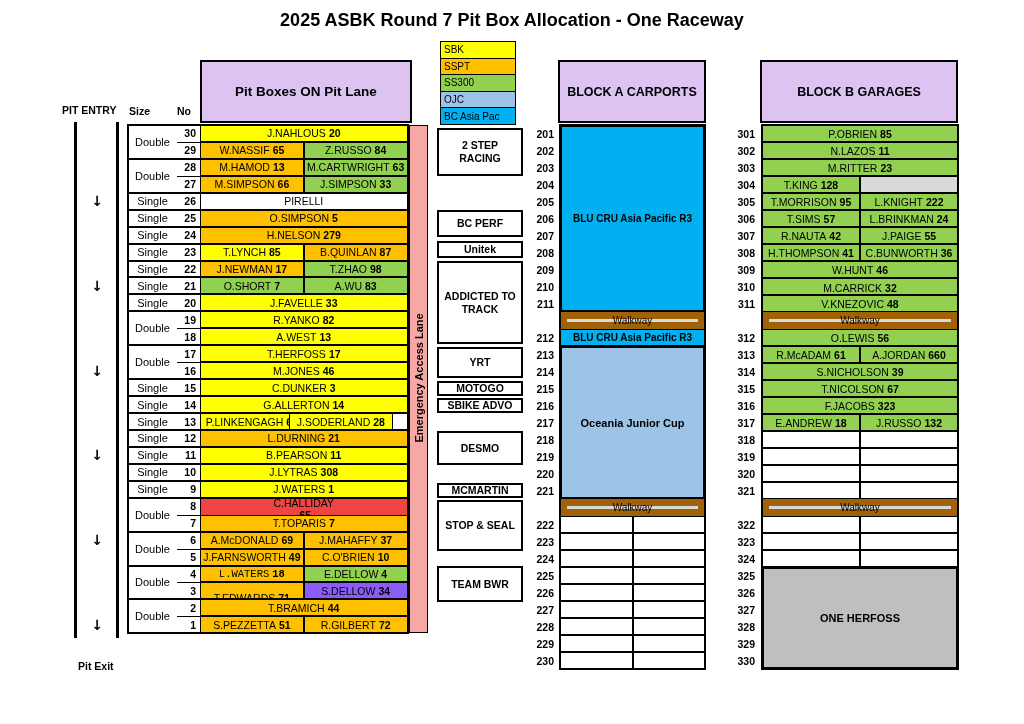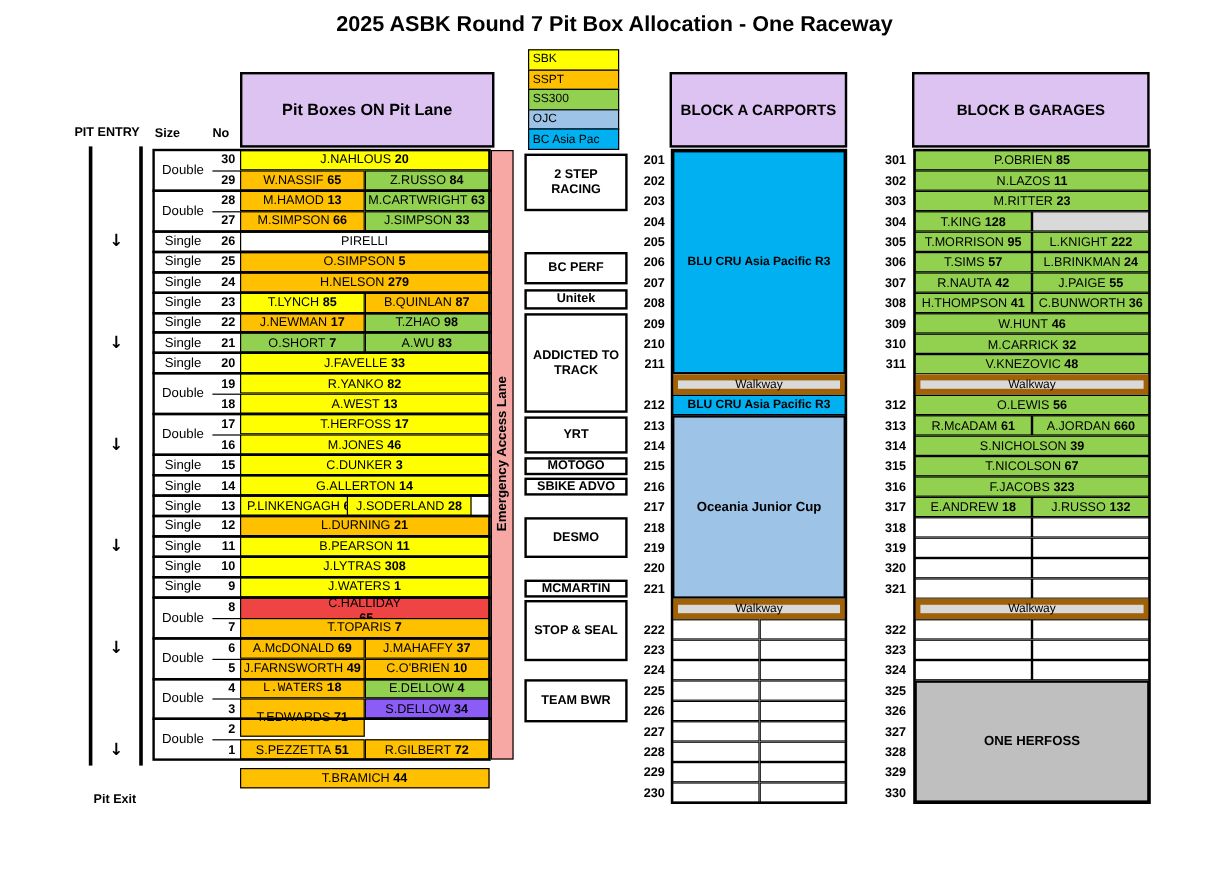--- a/index.html
+++ b/index.html
@@ -15,21 +15,21 @@
     padding-left:3px;font-weight:normal;}
   .cell{border:1px solid #000;display:flex;align-items:center;justify-content:center;
     font-size:10.5px;white-space:nowrap;overflow:hidden;}
   .cell .num{font-weight:bold;margin-left:3px;}
   .rowno{display:flex;align-items:center;justify-content:flex-end;font-weight:bold;
     font-size:10.5px;padding-right:2px;}
   .sizelab{display:flex;align-items:center;justify-content:center;font-size:11px;}
   .overlay{border:2px solid #000;pointer-events:none;background:transparent;}
   .teambox{border:2px solid #000;background:#fff;display:flex;align-items:center;
     justify-content:center;text-align:center;font-weight:bold;font-size:10.5px;line-height:1.2;padding:1px;}
-  .walkway{border:5px solid #a16207;display:flex;align-items:center;justify-content:center;
+  .walkway{border:7px solid #a16207;display:flex;align-items:center;justify-content:center;
     font-size:10px;}
   .merged{border:2px solid #000;display:flex;align-items:center;justify-content:center;
     font-weight:bold;font-size:11px;text-align:center;}
   .smalllab{font-weight:bold;font-size:10.5px;white-space:nowrap;}
   .vline{background:#000;}
   .hline{background:#000;height:1px;}
   .arrow{font-family:"DejaVu Sans",sans-serif;font-weight:bold;font-size:14px;
     width:24px;text-align:center;line-height:16px;}
   .emg{transform:translate(-50%,-50%) rotate(-90deg);transform-origin:center;
     white-space:nowrap;font-weight:bold;font-size:11px;}
@@ -288,21 +288,21 @@
         <span>T.EDWARDS</span>
         <span class="num">71</span>
       </div>
       <div class="abs cell" style="left: 303.75px; top: 582.497px; width: 103.75px; height: 16.9443px; background: #8b5cf6;">
         <span>S.DELLOW</span>
         <span class="num">34</span>
       </div>
       <div class="abs sizelab" style="left: 129px; top: 565.553px; width: 47px; height: 33.8887px;">Double</div>
       <div class="abs overlay" style="left: 127px; top: 564.553px; width: 281.5px; height: 35.8887px;"></div>
       <div class="abs rowno" style="left: 177px; top: 599.441px; width: 21px; height: 16.9443px;">2</div>
-      <div class="abs cell" style="left: 200px; top: 599.441px; width: 207.5px; height: 16.9443px; background: rgb(255, 192, 0); margin-top: 41px;">
+      <div class="abs cell" style="left: 200px; top: 599.441px; width: 207.5px; height: 16.9443px; background: rgb(255, 192, 0);">
         <span>T.BRAMICH</span>
         <span class="num">44</span>
       </div>
       <div class="abs rowno" style="left: 177px; top: 616.386px; width: 21px; height: 16.9443px;">1</div>
       <div class="abs hline" style="left: 177px; top: 616.386px; width: 23px; height: 1px;"></div>
       <div class="abs cell" style="left: 200px; top: 616.386px; width: 103.75px; height: 16.9443px; background: rgb(255, 192, 0);">
         <span>S.PEZZETTA</span>
         <span class="num">51</span>
       </div>
       <div class="abs cell" style="left: 303.75px; top: 616.386px; width: 103.75px; height: 16.9443px; background: rgb(255, 192, 0);">

